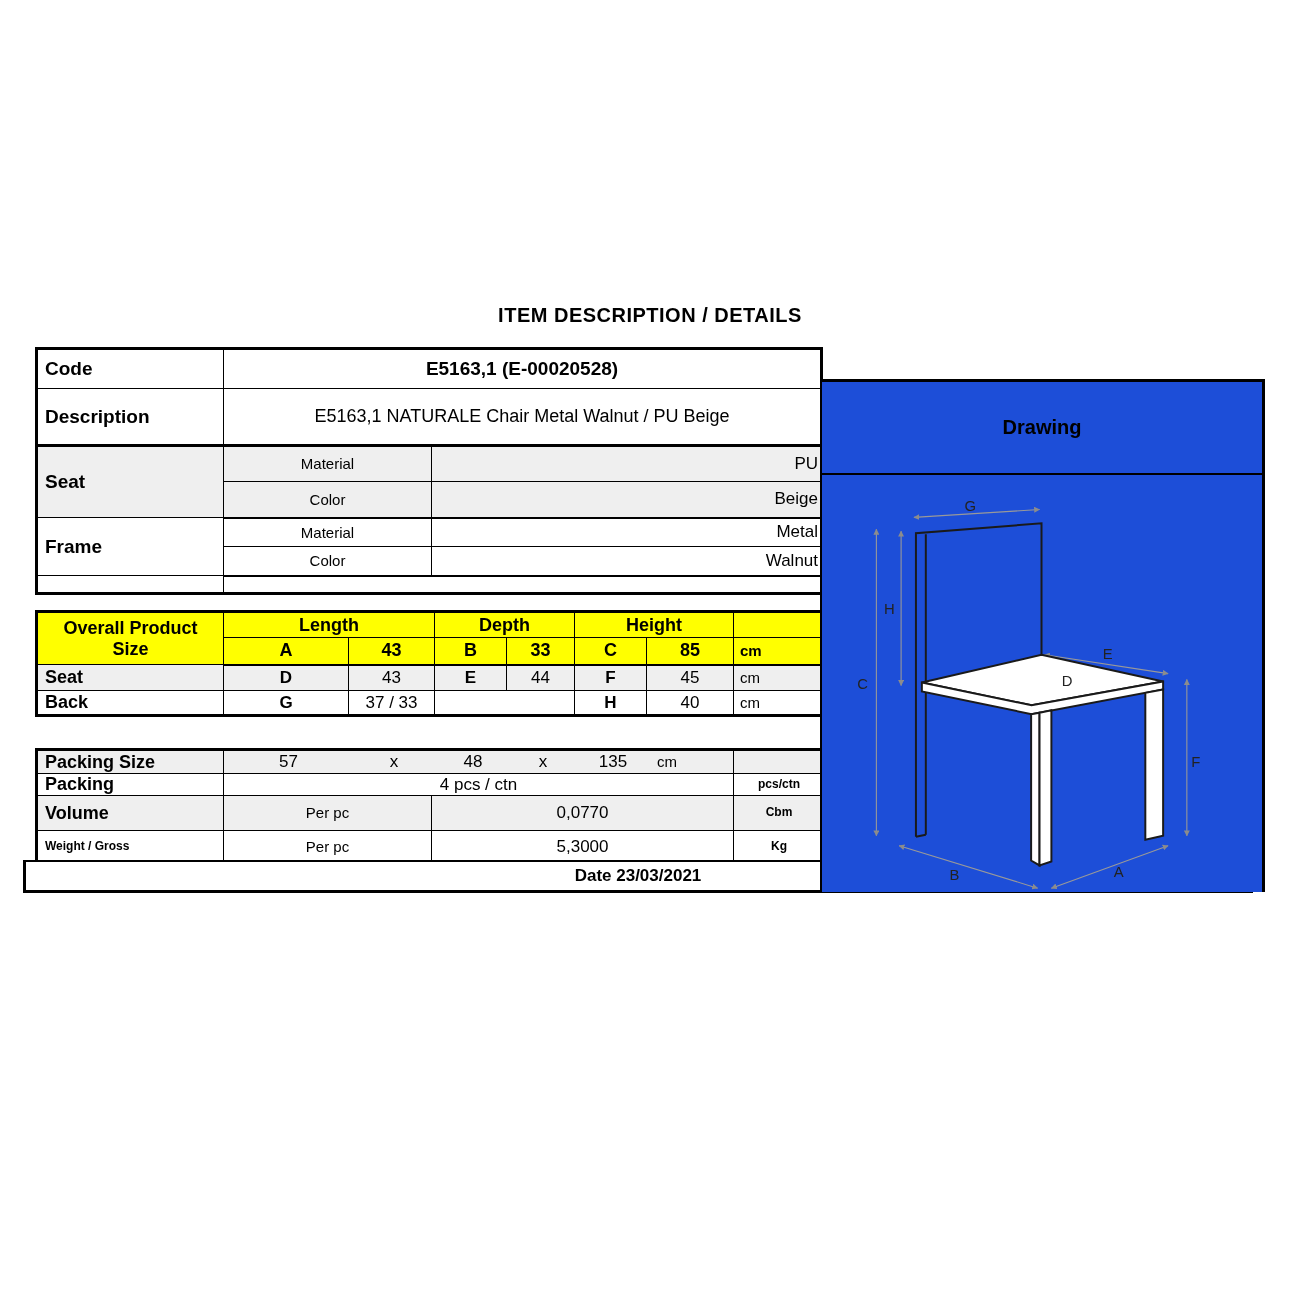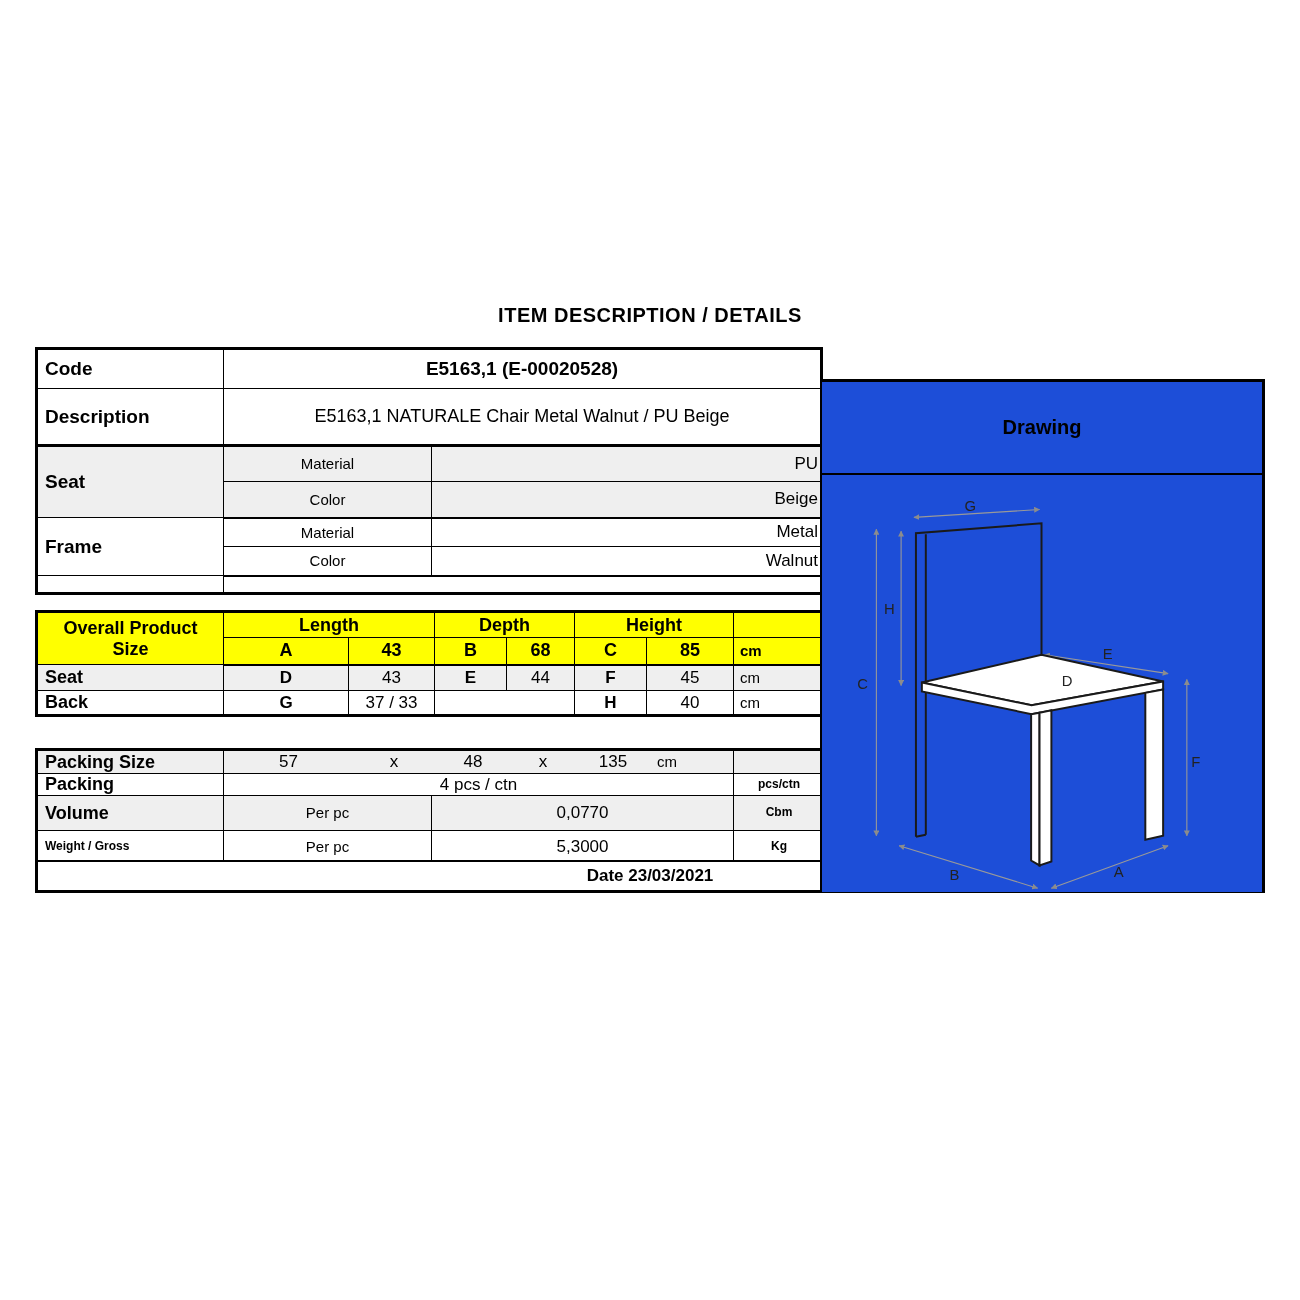--- a/index.html
+++ b/index.html
@@ -22,21 +22,21 @@
   .shade{background:#efefef;}
   .yellow{background:#ffff00;font-weight:bold;font-size:18px;}
   .dimletter{font-weight:bold;font-size:17px;}
   .unit{text-align:left;padding-left:6px;font-size:15px;}
   .unit2{text-align:center;padding-left:6px;font-size:12px;font-weight:bold;}
   .bbT td{border-bottom-width:3px;}   
   .bbM td{border-bottom-width:2.5px;}
   .ps-grid{display:grid;grid-template-columns:125px 86px 72px 68px 72px auto;
            align-items:center;font-size:17px;}
   .ps-grid .cmcell{text-align:left;padding-left:8px;font-size:15px;}
-  .daterow{position:absolute;left:35px;top:860px;width:1230px;height:33px;
+  .daterow{position:absolute;left:23px;top:860px;width:1230px;height:33px;
            border-style:solid;border-color:#000;border-width:2.5px 3px 3.5px 3px;
            box-sizing:border-box;display:flex;align-items:center;justify-content:center;
            font-size:17px;font-weight:bold;background:#fff;}
   .panel{position:absolute;left:820px;top:347px;width:445px;height:513px;
          border-style:solid;border-color:#000;border-width:3px 3px 0 2.5px;
          box-sizing:border-box;background:#1d4ed8;margin-top:32px;}
   .panel-head{height:91px;border-bottom:2px solid #000;display:flex;
               align-items:center;justify-content:center;font-size:20px;font-weight:bold;}
   .panel-svg{display:block;}
   svg text{font-family:"Liberation Sans",sans-serif;font-size:15px;fill:#222;}
@@ -107,21 +107,21 @@
       </td>
       <td colspan="2" class="yellow">Length</td>
       <td colspan="2" class="yellow">Depth</td>
       <td colspan="2" class="yellow">Height</td>
       <td class="yellow"></td>
     </tr>
     <tr style="height:27px" class="bbM">
       <td class="yellow">A</td>
       <td class="yellow">43</td>
       <td class="yellow">B</td>
-      <td class="yellow">68</td>
+      <td class="yellow">33</td>
       <td class="yellow">C</td>
       <td class="yellow">85</td>
       <td class="yellow unit">cm</td>
     </tr>
     <tr style="height:26px">
       <td class="lbl shade" style="font-size:18px">Seat</td>
       <td class="dimletter shade">D</td>
       <td class="shade">43</td>
       <td class="dimletter shade">E</td>
       <td class="shade">44</td>

